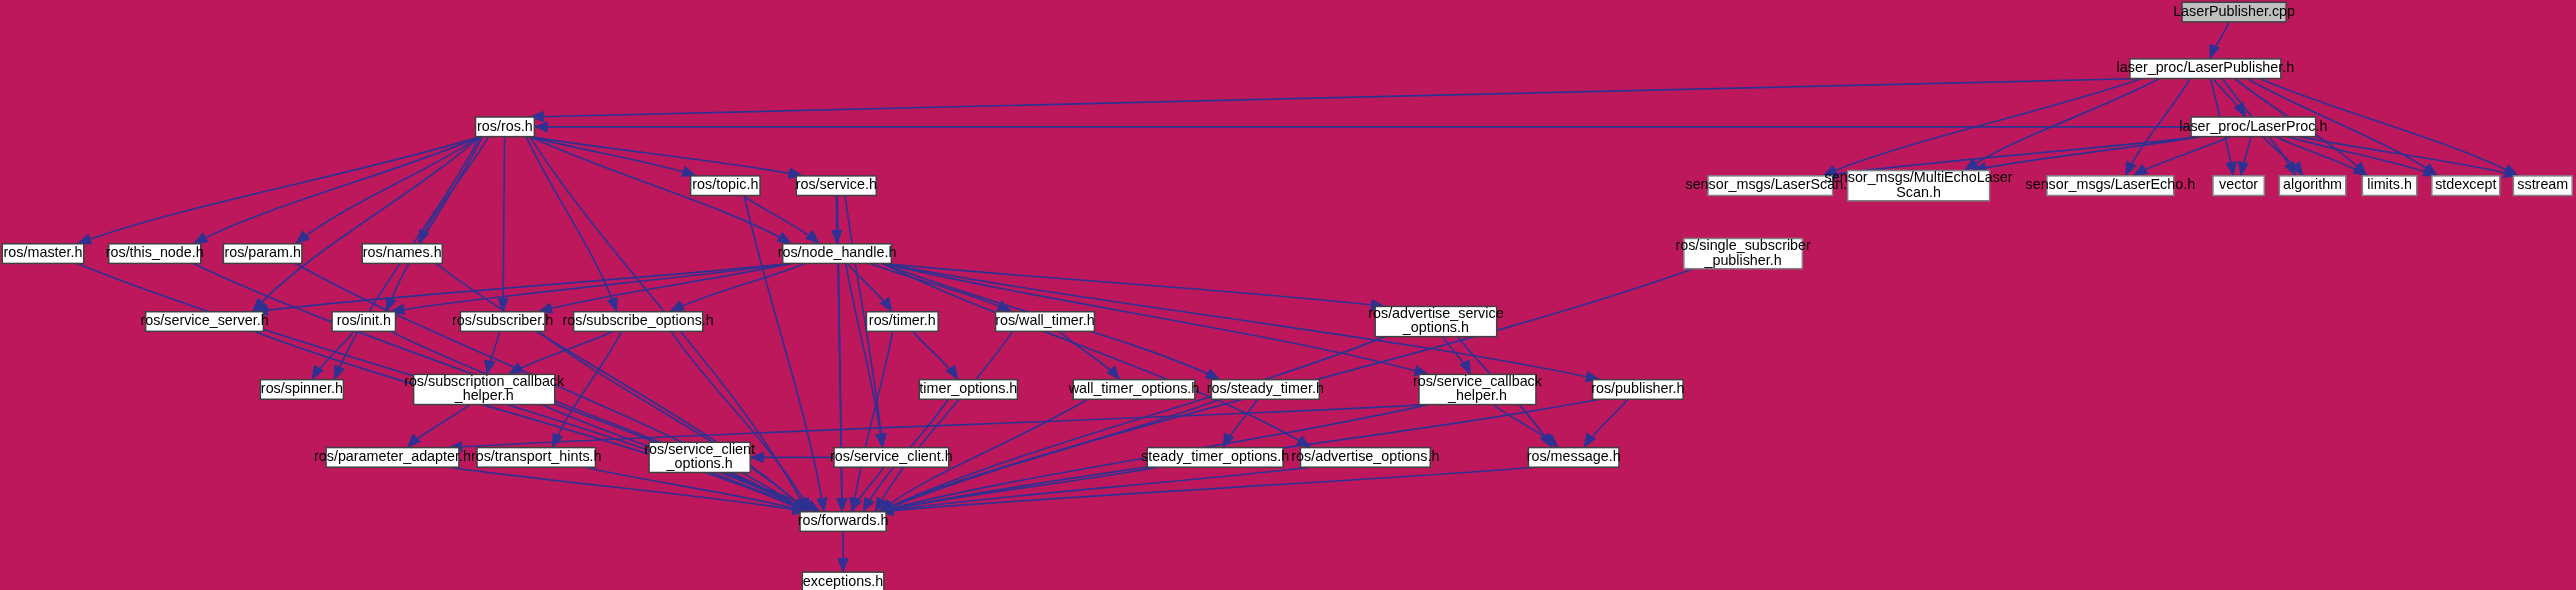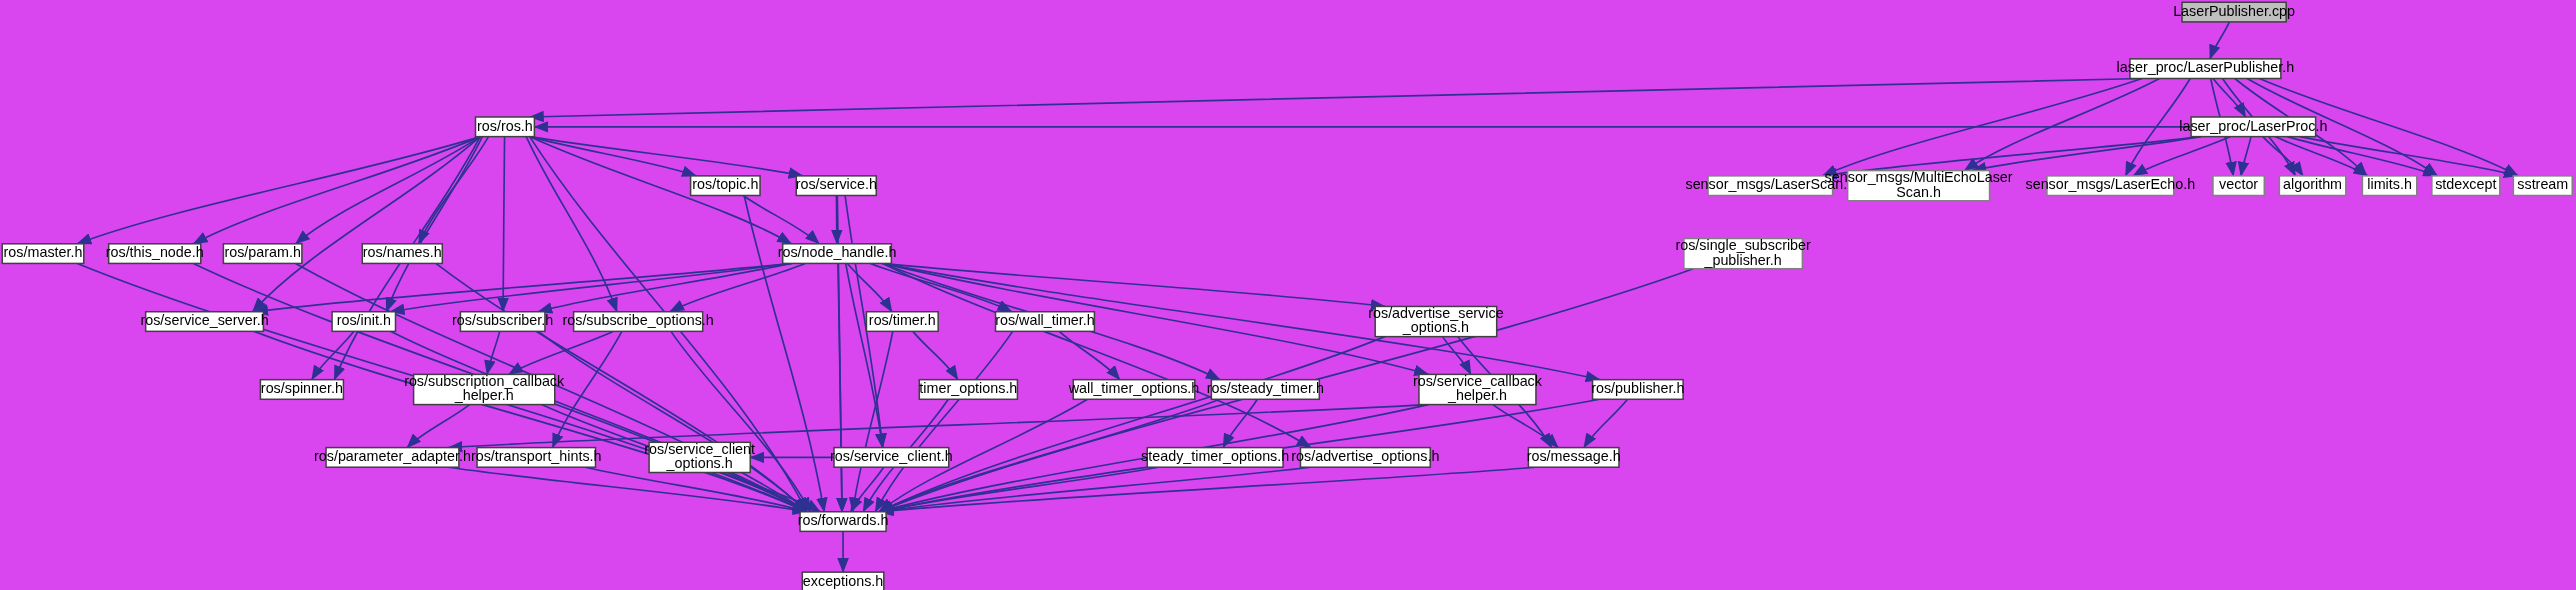--- a/index.html
+++ b/index.html
@@ -7,21 +7,21 @@
     padding: 0;
     background: #ffffff;
   }
   body {
     font-family: "Liberation Sans", sans-serif;
   }
   #graph-wrap {
     position: relative;
     width: 2576px;
     height: 591px;
-    background: #d946ef;
+    background: #be185d;
     overflow: hidden;
   }
   svg#depgraph {
     position: absolute;
     left: 0;
     top: 0;
     width: 2576px;
     height: 591px;
     display: block;
   }

